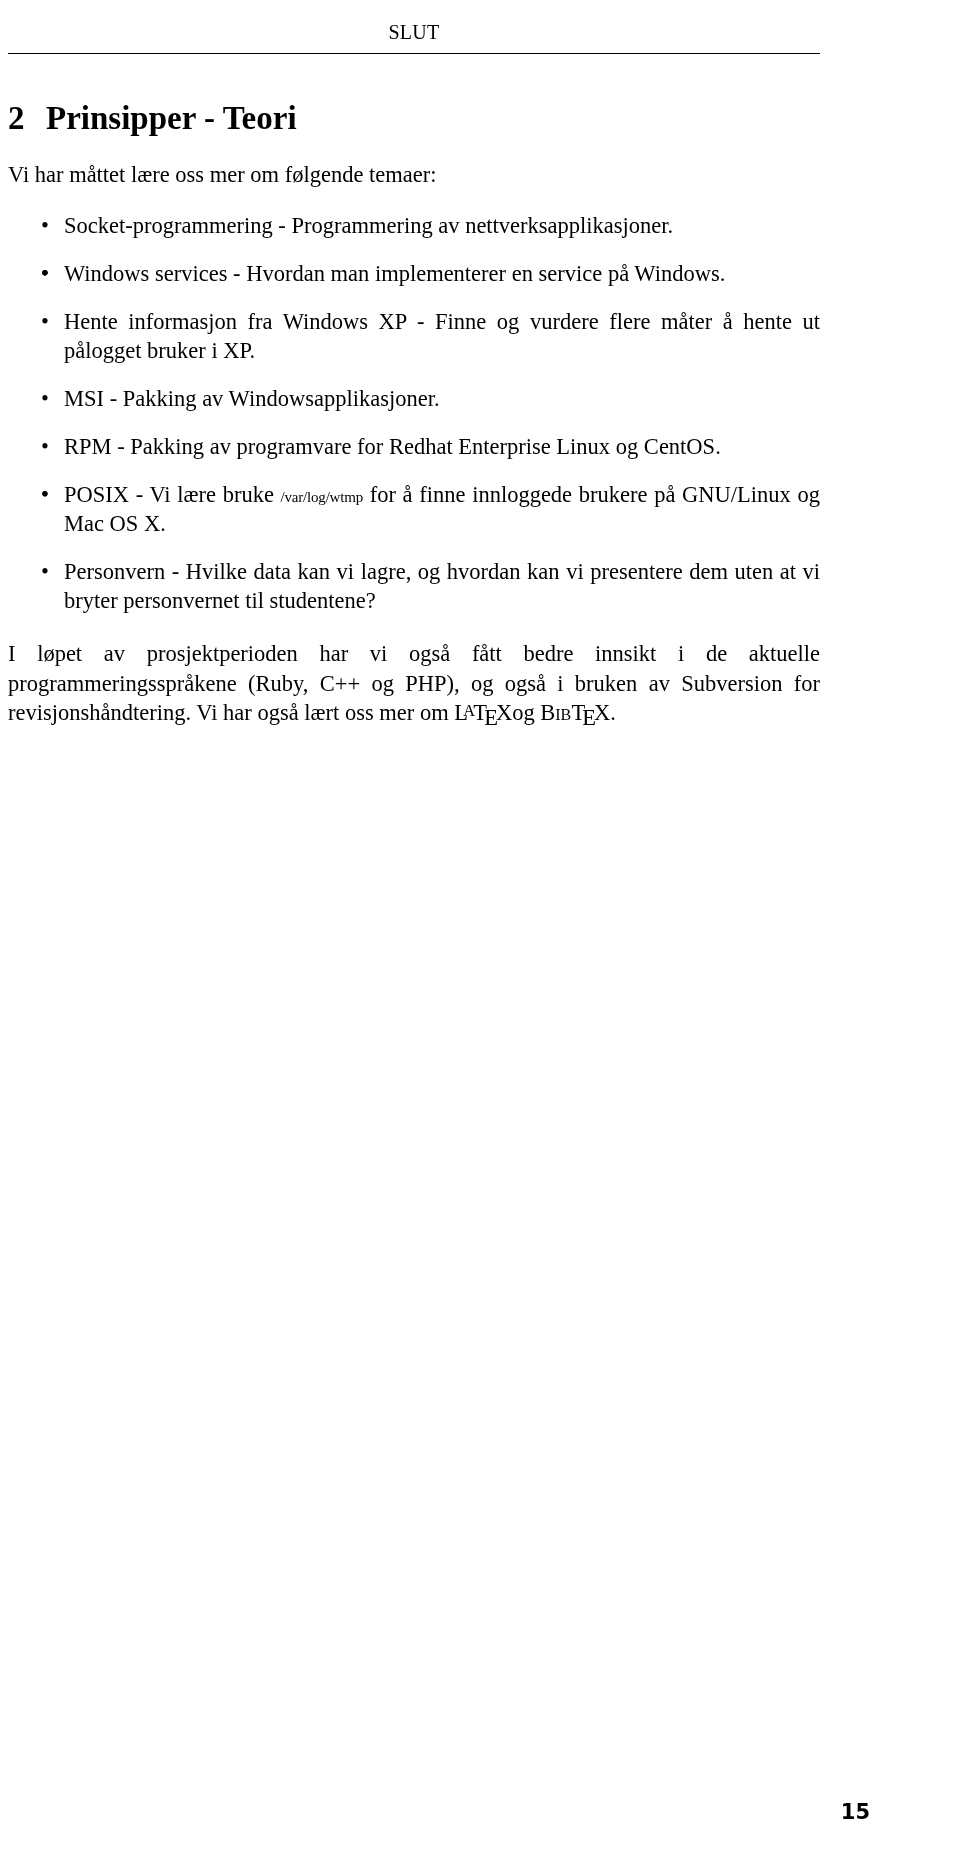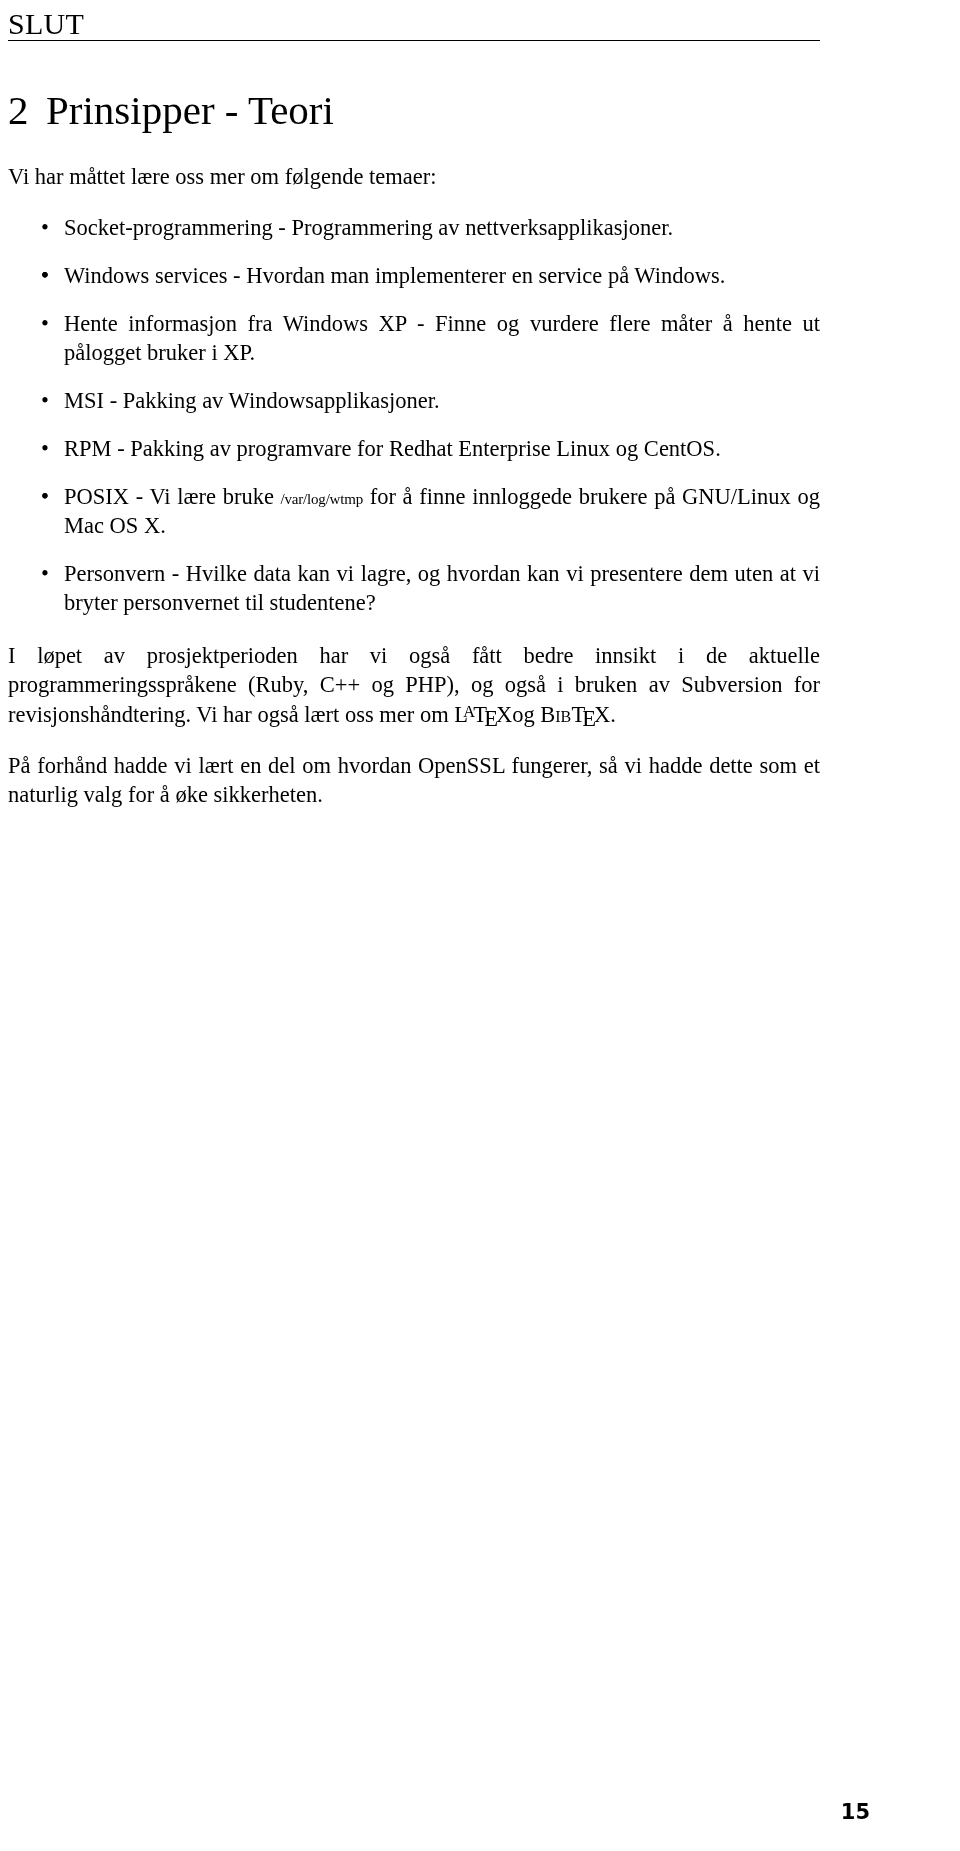--- a/index.html
+++ b/index.html
@@ -24,37 +24,38 @@
   }
   .content {
     position: absolute;
     left: 8px;
     top: 0;
     width: 812px;
   }
 
   
   .runhead {
-    font-size: 30px;
+    font-size: 20px;
     letter-spacing: 0.3px;
     line-height: 1.0;
-    padding-top: 9px;
+    padding-top: 22px;
     height: 28px;
+    text-align: center;
   }
   .headrule {
     border: 0;
     border-top: 1.6px solid #000;
     margin: 3px 0 0 0;
     width: 812px;
   }
 
   
   .section-heading {
-    font-size: 41px;
-    font-weight: normal;
+    font-size: 33px;
+    font-weight: bold;
     margin-top: 46px;
     line-height: 1.15;
     white-space: nowrap;
   }
   .section-heading .secnum {
     display: inline-block;
     min-width: 38px;
   }
 
   
@@ -188,18 +189,17 @@
         <span class="bullet">•</span><span>POSIX - Vi lære bruke </span><code class="tt">/var/log/wtmp</code><span> for å finne innloggede brukere på GNU/Linux og Mac OS X.</span>
       </li>
       <li>
         <span class="bullet">•</span>
         <span>Personvern - Hvilke data kan vi lagre, og hvordan kan vi presentere dem uten at vi bryter personvernet til studentene?</span>
       </li>
     </ul>
 
     <p class="para first"><span>I løpet av prosjektperioden har vi også fått bedre innsikt i de aktuelle programmeringsspråkene (Ruby, C++ og PHP), og også i bruken av Subversion for revisjonshåndtering. Vi har også lært oss mer om </span><span class="latex"><span>L</span><span class="a">A</span><span class="t">T</span><span class="e">E</span><span>X</span></span><span>og </span><span class="bibtex"><span class="sc">Bib</span><span class="t">T</span><span class="e">E</span><span>X</span></span><span>.</span></p>
 
-    <p class="para second">På forhånd hadde vi lært en del om hvordan OpenSSL fungerer, så vi hadde dette som et naturlig valg for å øke sikkerheten.</p>
 
   </div>
 
   <div class="folio">15</div>
 </div>
 
 </body></html>

